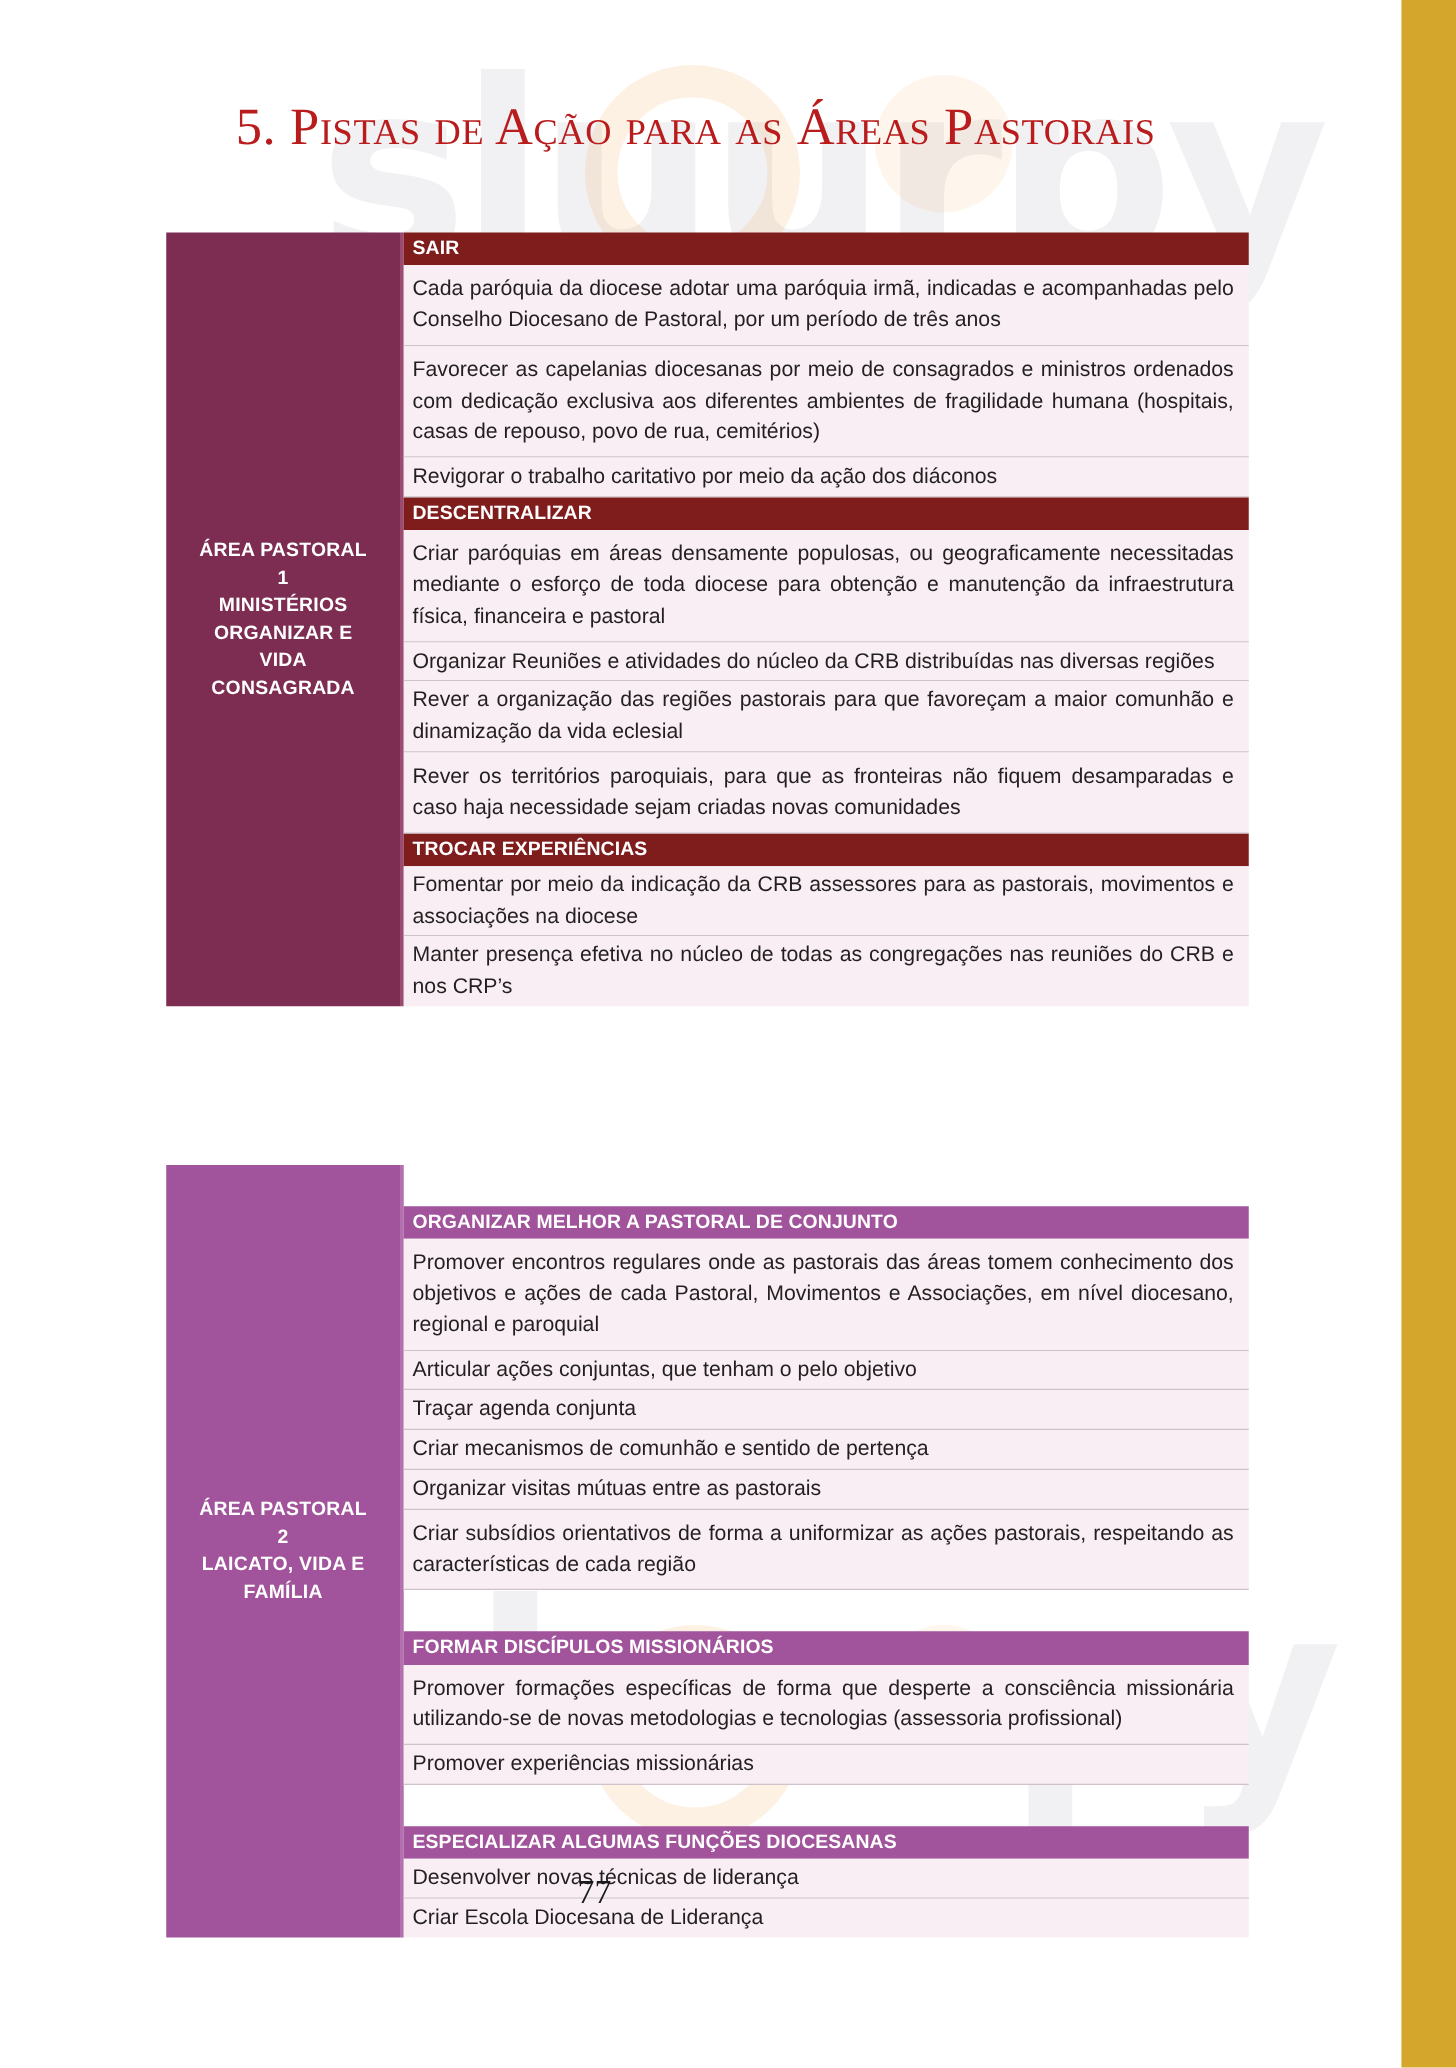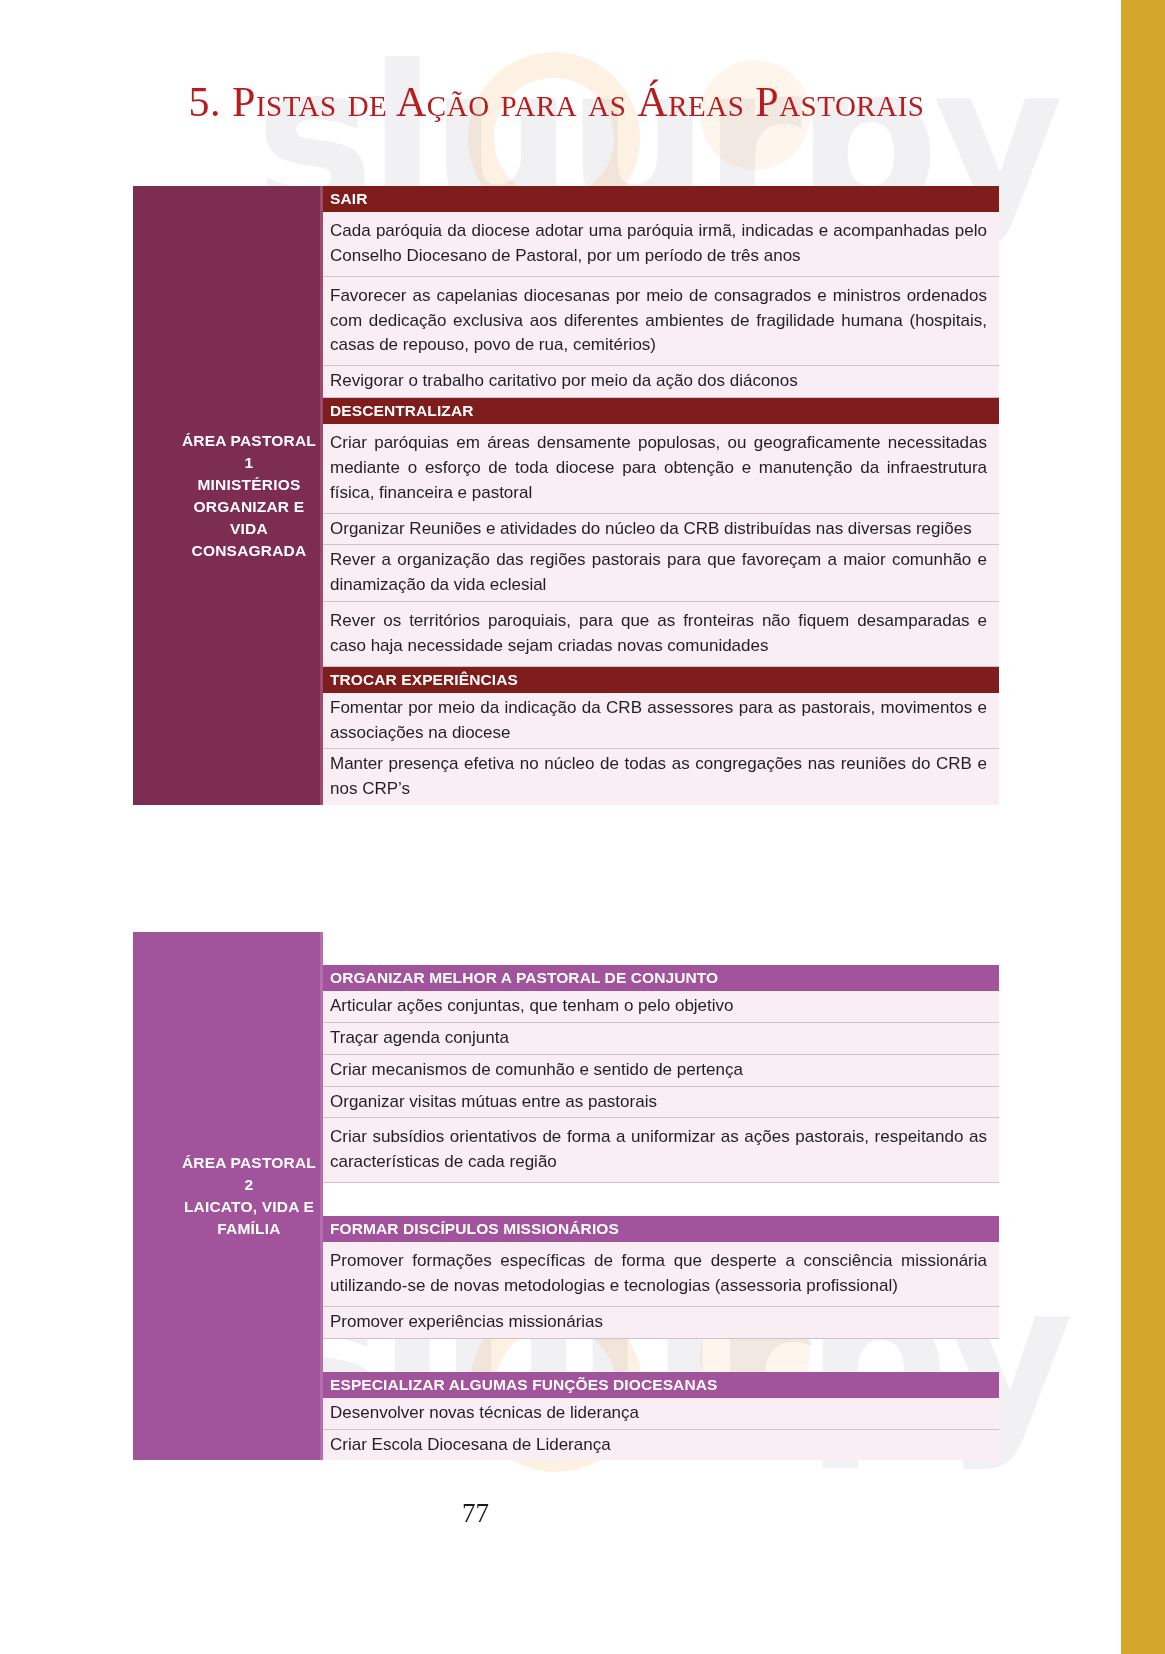--- a/index.html
+++ b/index.html
@@ -65,21 +65,21 @@
   .tbl{
     position:absolute;left:133px;width:866px;
     display:flex;z-index:8;
     box-sizing:border-box;
   }
   #table-1{top:186px;}
   #table-2{top:932px;}
 
   .label-col{
     width:187px;flex:0 0 187px;
-    display:flex;align-items:center;justify-content:flex-end;
+    display:flex;align-items:center;justify-content:center;
     box-sizing:border-box;
     padding:6px 4px;
   }
   .label-col .label-text{
     color:#ffffff;font-weight:bold;
     font-size:15.5px;line-height:1.42;
     text-align:center;letter-spacing:0.2px;
   }
   .content-col{flex:1 1 auto;min-width:0;display:flex;flex-direction:column;}
 
@@ -161,20 +161,21 @@
         <div class="row">Manter presença efetiva no núcleo de todas as congregações nas reuniões do CRB e nos CRP’s</div>
       </div>
   </div>
 
   <div class="tbl" id="table-2">
     <div class="label-col">
       <div class="label-text"><span>ÁREA PASTORAL</span><br><span>2</span><br><span>LAICATO, VIDA E</span><br><span>FAMÍLIA</span></div>
     </div>
     <div class="content-col">
         <div class="sec-head">ORGANIZAR MELHOR A PASTORAL DE CONJUNTO</div>
+        <div class="row tall">Promover encontros regulares onde as pastorais das áreas tomem conhecimento dos objetivos e ações de cada Pastoral, Movimentos e Associações, em nível diocesano, regional e paroquial</div>
         <div class="row">Articular ações conjuntas, que tenham o pelo objetivo</div>
         <div class="row">Traçar agenda conjunta</div>
         <div class="row">Criar mecanismos de comunhão e sentido de pertença</div>
         <div class="row">Organizar visitas mútuas entre as pastorais</div>
         <div class="row tall">Criar subsídios orientativos de forma a uniformizar as ações pastorais, respeitando as características de cada região</div>
         <div class="sec-head">FORMAR DISCÍPULOS MISSIONÁRIOS</div>
         <div class="row tall">Promover formações específicas de forma que desperte a consciência missionária utilizando-se de novas metodologias e tecnologias (assessoria profissional)</div>
         <div class="row">Promover experiências missionárias</div>
         <div class="sec-head">ESPECIALIZAR ALGUMAS FUNÇÕES DIOCESANAS</div>
         <div class="row">Desenvolver novas técnicas de liderança</div>

